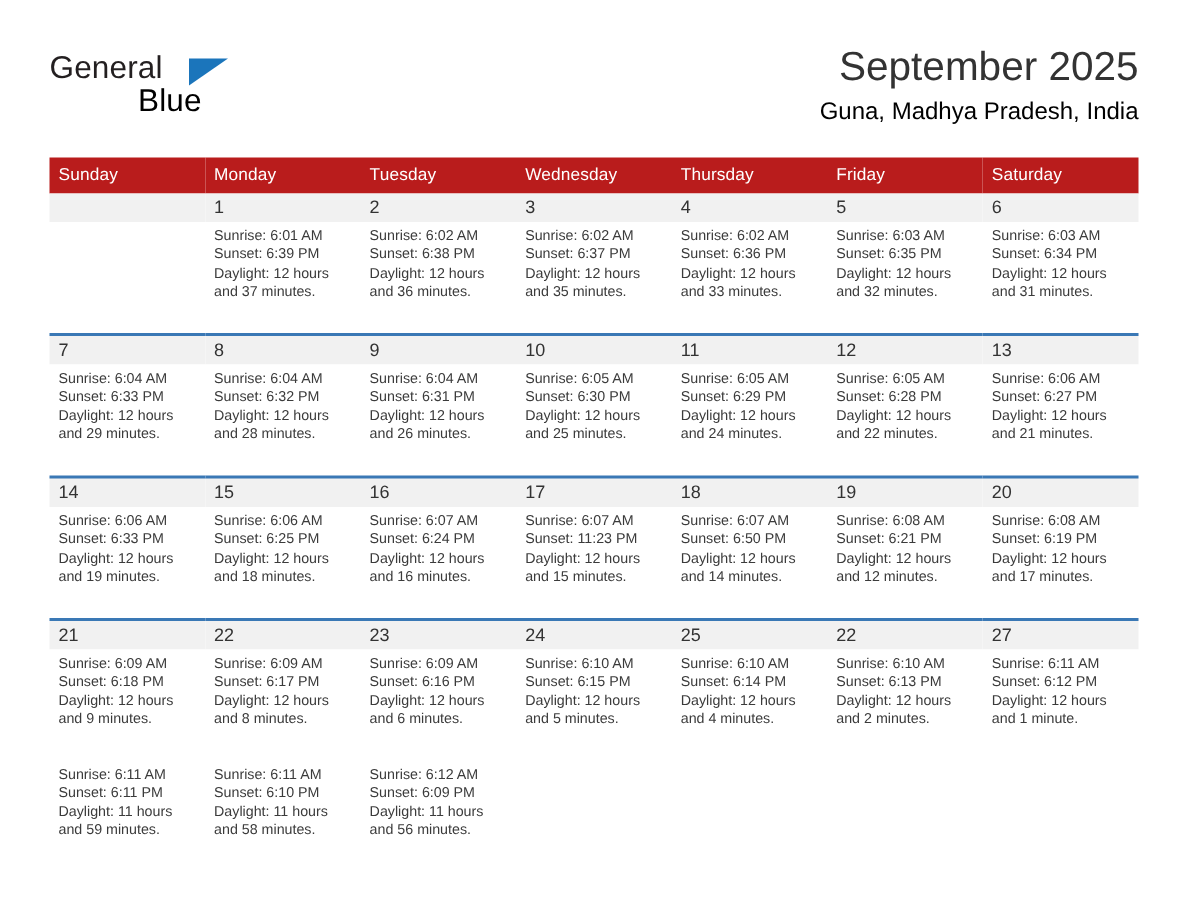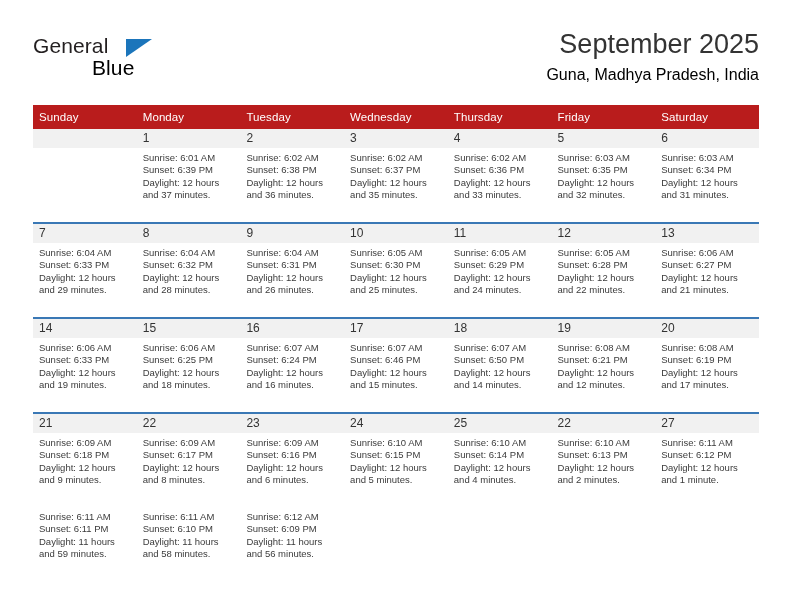--- a/index.html
+++ b/index.html
@@ -308,21 +308,21 @@
               <span class="info-line">and 18 minutes.</span>
             </td>
             <td>
               <span class="info-line">Sunrise: 6:07 AM</span>
               <span class="info-line">Sunset: 6:24 PM</span>
               <span class="info-line">Daylight: 12 hours</span>
               <span class="info-line">and 16 minutes.</span>
             </td>
             <td>
               <span class="info-line">Sunrise: 6:07 AM</span>
-              <span class="info-line">Sunset: 6:46 PM</span>
+              <span class="info-line">Sunset: 11:23 PM</span>
               <span class="info-line">Daylight: 12 hours</span>
               <span class="info-line">and 15 minutes.</span>
             </td>
             <td>
               <span class="info-line">Sunrise: 6:07 AM</span>
               <span class="info-line">Sunset: 6:50 PM</span>
               <span class="info-line">Daylight: 12 hours</span>
               <span class="info-line">and 14 minutes.</span>
             </td>
             <td>

